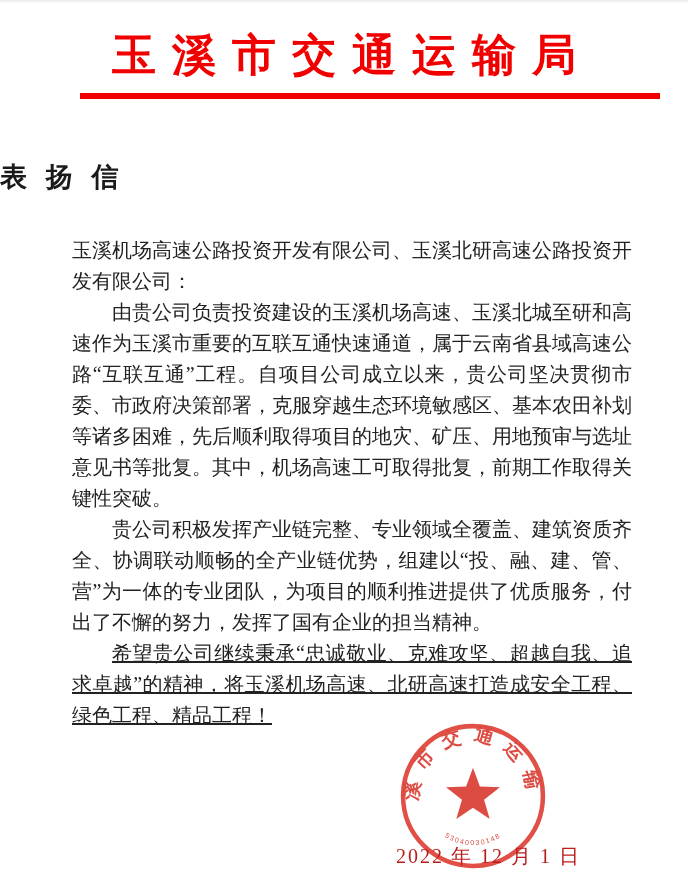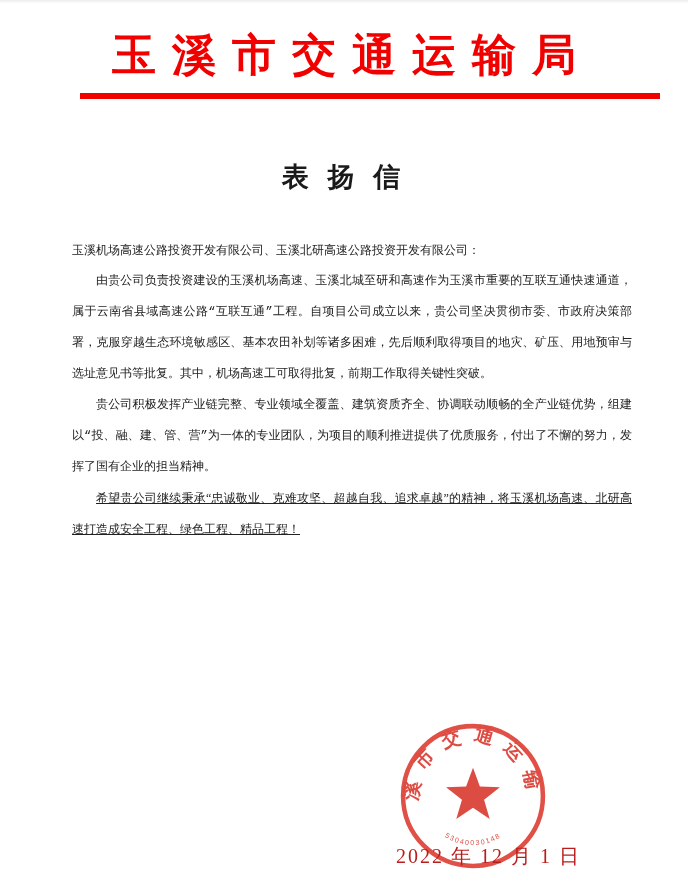--- a/index.html
+++ b/index.html
@@ -29,37 +29,37 @@
     white-space: nowrap;
   }
   .red-rule {
     margin: 7px 0 0 80px;
     width: 580px;
     height: 6px;
     background: #f10000;
   }
   .letter-title {
     margin-top: 60px;
-    text-align: center;
+    text-align: left;
     font-size: 27px;
     font-weight: bold;
     color: #1a1a1a;
     letter-spacing: 6px;
   }
   .body-block {
     margin: 40px 48px 0 72px;
     width: 560px;
-    font-size: 12px;
+    font-size: 20px;
     line-height: 31px;
     color: #222222;
     text-align: justify;
   }
   .body-block p { margin: 0; }
   .salutation { text-indent: 0; }
-  .para { text-indent: 2em; font-family: Liberation Mono, monospace; }
+  .para { text-indent: 2em; }
   .closing-para { text-indent: 2em; text-decoration: underline; }
   .seal-wrap {
     position: absolute;
     left: 397px;
     top: 718px;
     width: 152px;
     height: 152px;
     z-index: 1;
   }
   .seal-wrap svg { display:block; }

